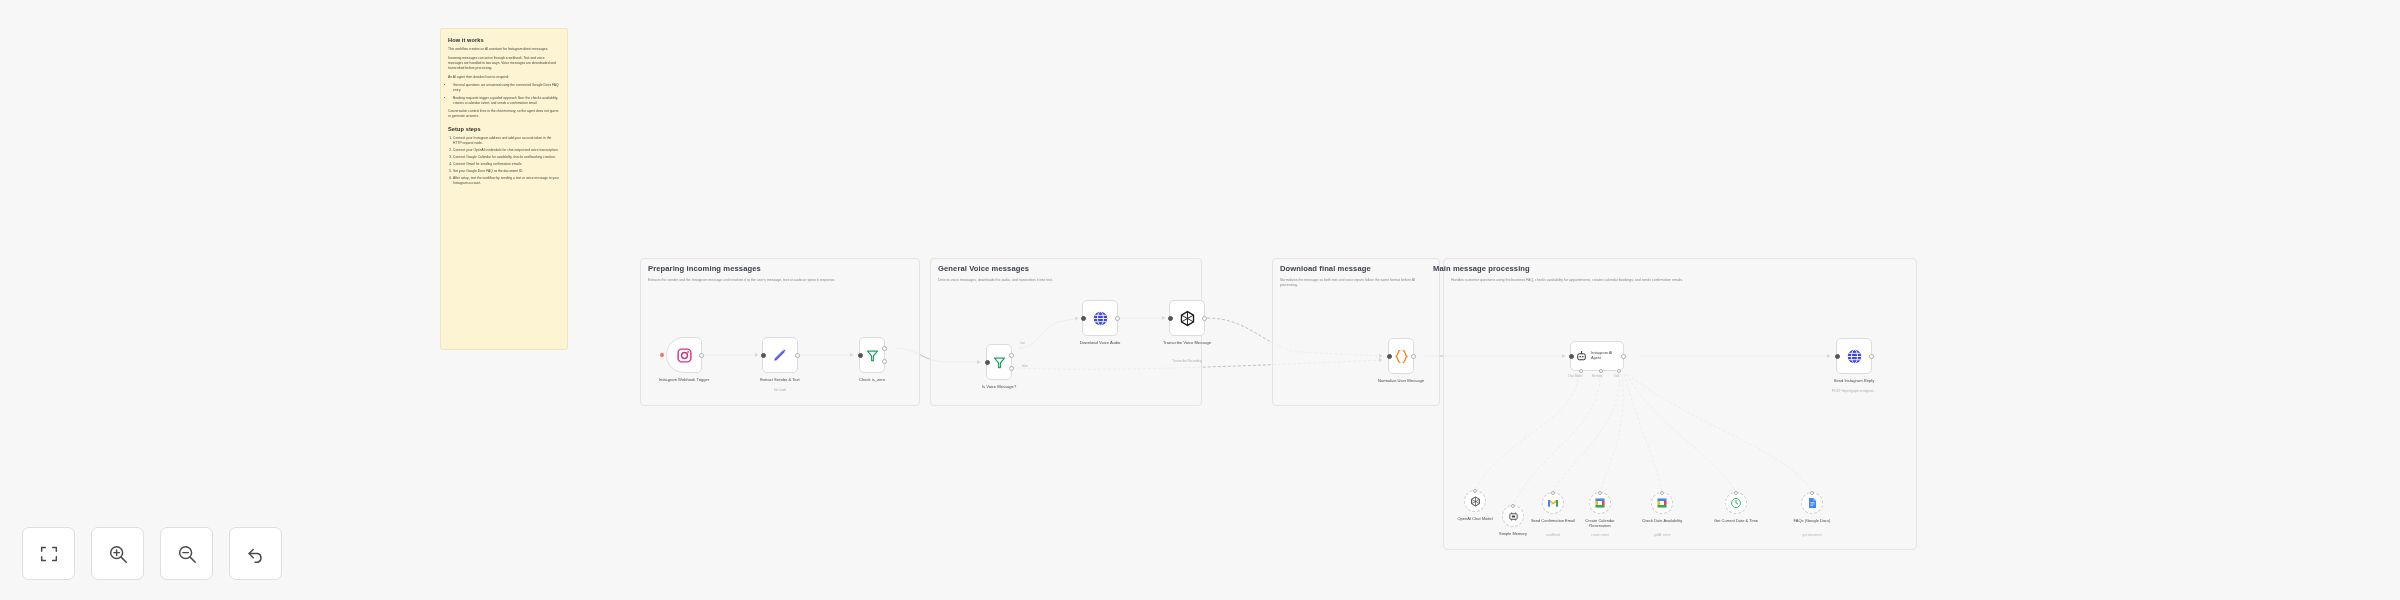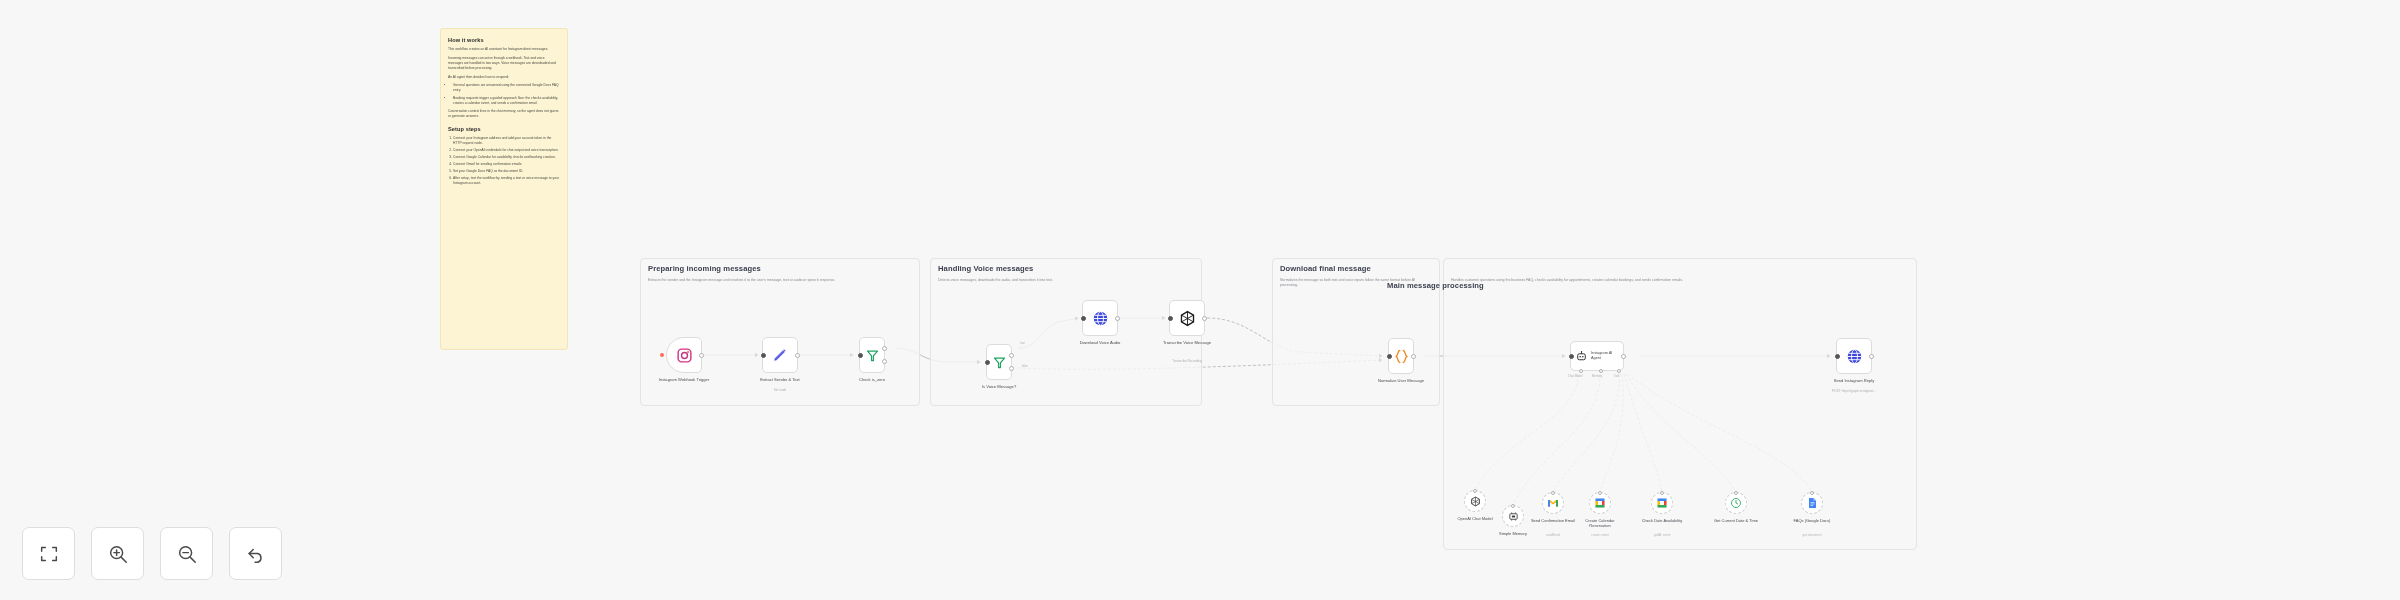--- a/index.html
+++ b/index.html
@@ -284,29 +284,29 @@
       <li>Set your Google Docs FAQ as the document ID.</li>
       <li>After setup, test the workflow by sending a text or voice message to your Instagram account.</li>
     </ol>
   </div>
 
   <div class="group" style="left:640px; top:258px; width:280px; height:148px;"></div>
   <div class="group-title" style="left:648px; top:264px;">Preparing incoming messages</div>
   <div class="group-sub" style="left:648px; top:278px; width:252px;">Extracts the sender and the Instagram message and resolves it to the user's message, text or audio or speech response.</div>
 
   <div class="group" style="left:930px; top:258px; width:272px; height:148px;"></div>
-  <div class="group-title" style="left:938px; top:264px;">Handling Voice messages</div>
+  <div class="group-title" style="left:938px; top:264px;">General Voice messages</div>
   <div class="group-sub" style="left:938px; top:278px; width:250px;">Detects voice messages, downloads the audio, and transcribes it into text.</div>
 
   <div class="group" style="left:1272px; top:258px; width:168px; height:148px;"></div>
   <div class="group-title" style="left:1280px; top:264px;">Download final message</div>
   <div class="group-sub" style="left:1280px; top:278px; width:150px;">Normalizes the message so both text and voice inputs follow the same format before AI processing.</div>
 
   <div class="group" style="left:1443px; top:258px; width:474px; height:292px;"></div>
-  <div class="group-title" style="left:1387px; top:264px;margin-top:17px;">Main message processing</div>
+  <div class="group-title" style="left:1433px; top:264px;">Main message processing</div>
   <div class="group-sub" style="left:1451px; top:278px; width:456px;">Handles customer questions using the business FAQ, checks availability for appointments, creates calendar bookings, and sends confirmation emails.</div>
 
   <div class="node trig" style="left:666px; top:337px;">
     <span class="trig-dot"></span>
     <svg width="17" height="17" viewBox="0 0 24 24">
       <rect x="3" y="3" width="18" height="18" rx="5" fill="none" stroke="#d63384" stroke-width="2"></rect>
       <circle cx="12" cy="12" r="4.2" fill="none" stroke="#c13584" stroke-width="2"></circle>
       <circle cx="17" cy="7" r="1.4" fill="#f56040"></circle>
     </svg>
     <span class="port out"></span>

